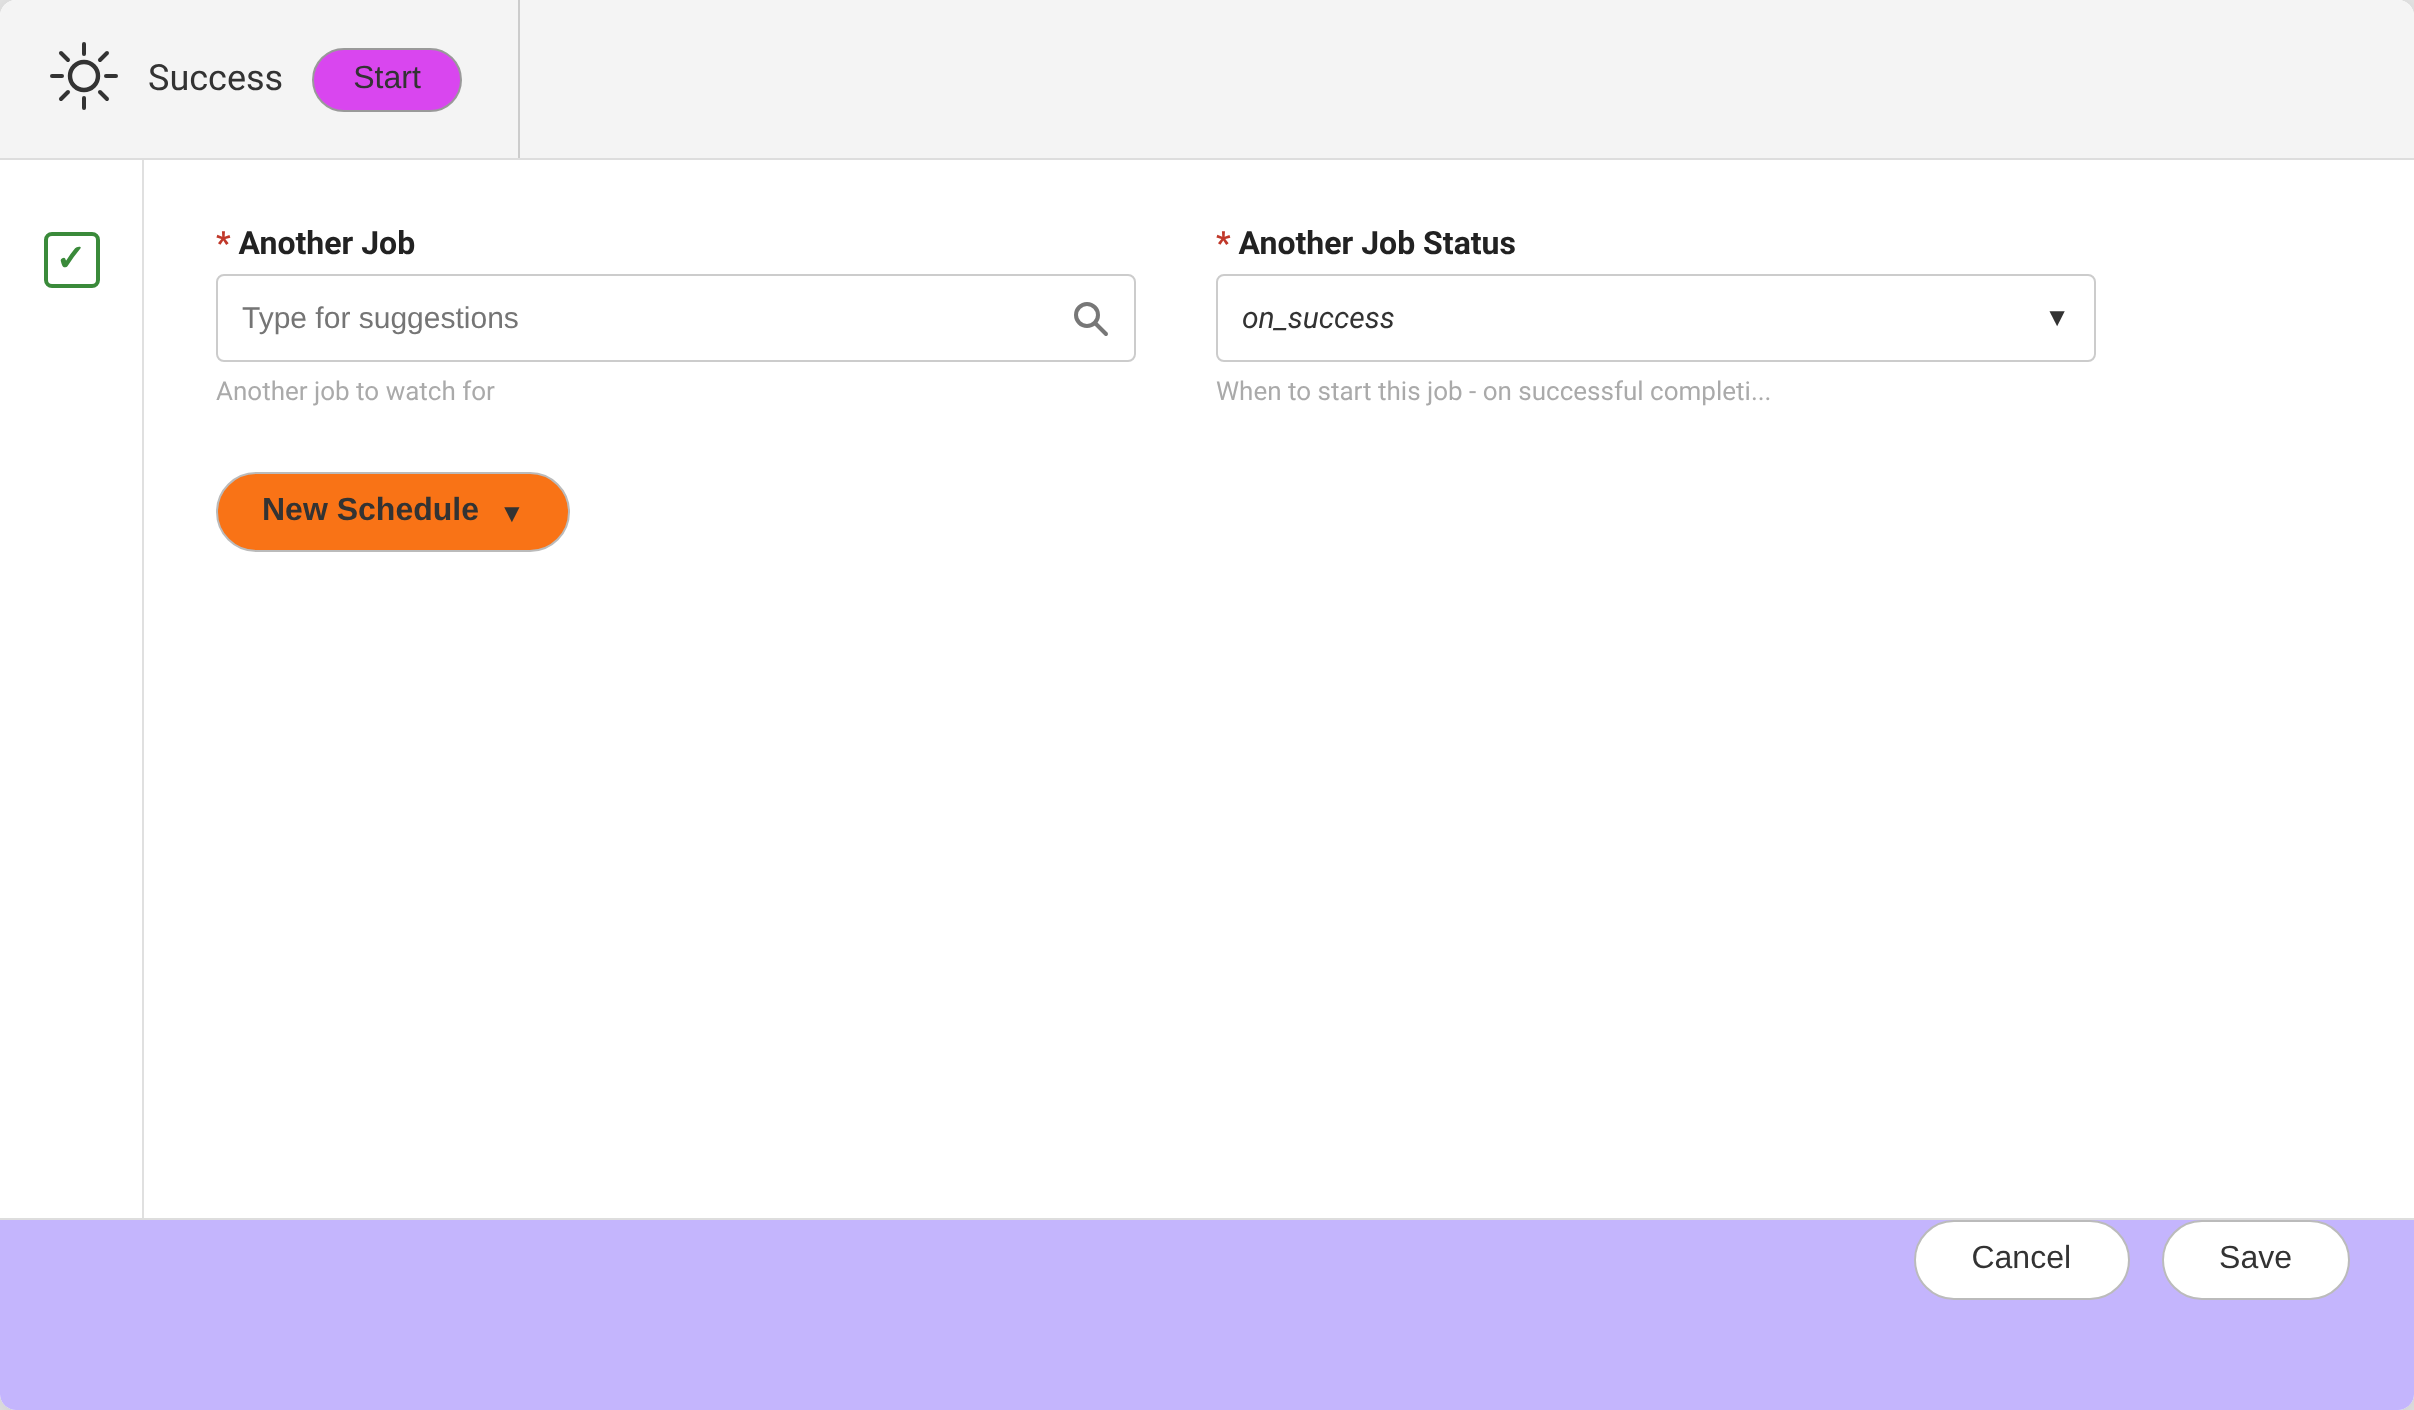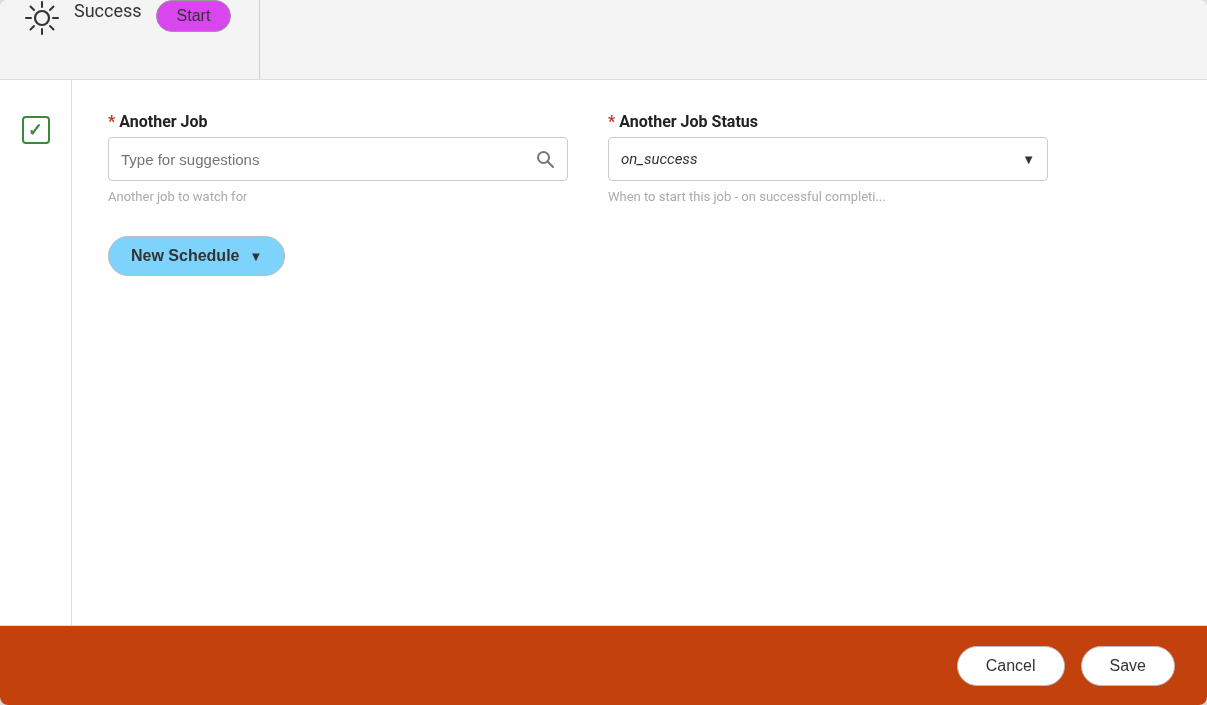--- a/index.html
+++ b/index.html
@@ -26,21 +26,21 @@
       display: flex;
       align-items: center;
       background: #f4f4f4;
       border-bottom: 1px solid #ddd;
       height: 80px;
       padding: 0 24px;
       flex-shrink: 0;
     }
     .header-left {
       display: flex;
-      align-items: flex-start;
+      align-items: center;
       gap: 14px;
       padding-right: 28px;
       border-right: 1px solid #ccc;
       height: 100%;
     }
     .sun-icon {
       width: 36px;
       height: 36px;
       flex-shrink: 0;
     }
@@ -207,34 +207,34 @@
     .new-schedule-btn {
       display: inline-flex;
       align-items: center;
       gap: 10px;
       border: 1.5px solid #bbb;
       border-radius: 24px;
       padding: 10px 22px;
       font-size: 16px;
       font-weight: 600;
       color: #333;
-      background: #7dd3fc;
+      background: #f97316;
       cursor: pointer;
       margin-top: 32px;
     }
     .new-schedule-btn .arrow {
       font-size: 13px;
     }
     
     .footer {
-      background: #c2410c;
+      background: #c4b5fd;
       border-top: 1px solid #ddd;
-      height: 80px;
-      display: flex;
-      align-items: center;
+      height: 96px;
+      display: flex;
+      align-items: flex-start;
       justify-content: flex-end;
       padding: 0 32px;
       gap: 16px;
       flex-shrink: 0;
     }
     .footer-btn {
       border: 1.5px solid #bbb;
       border-radius: 24px;
       padding: 10px 28px;
       font-size: 16px;

